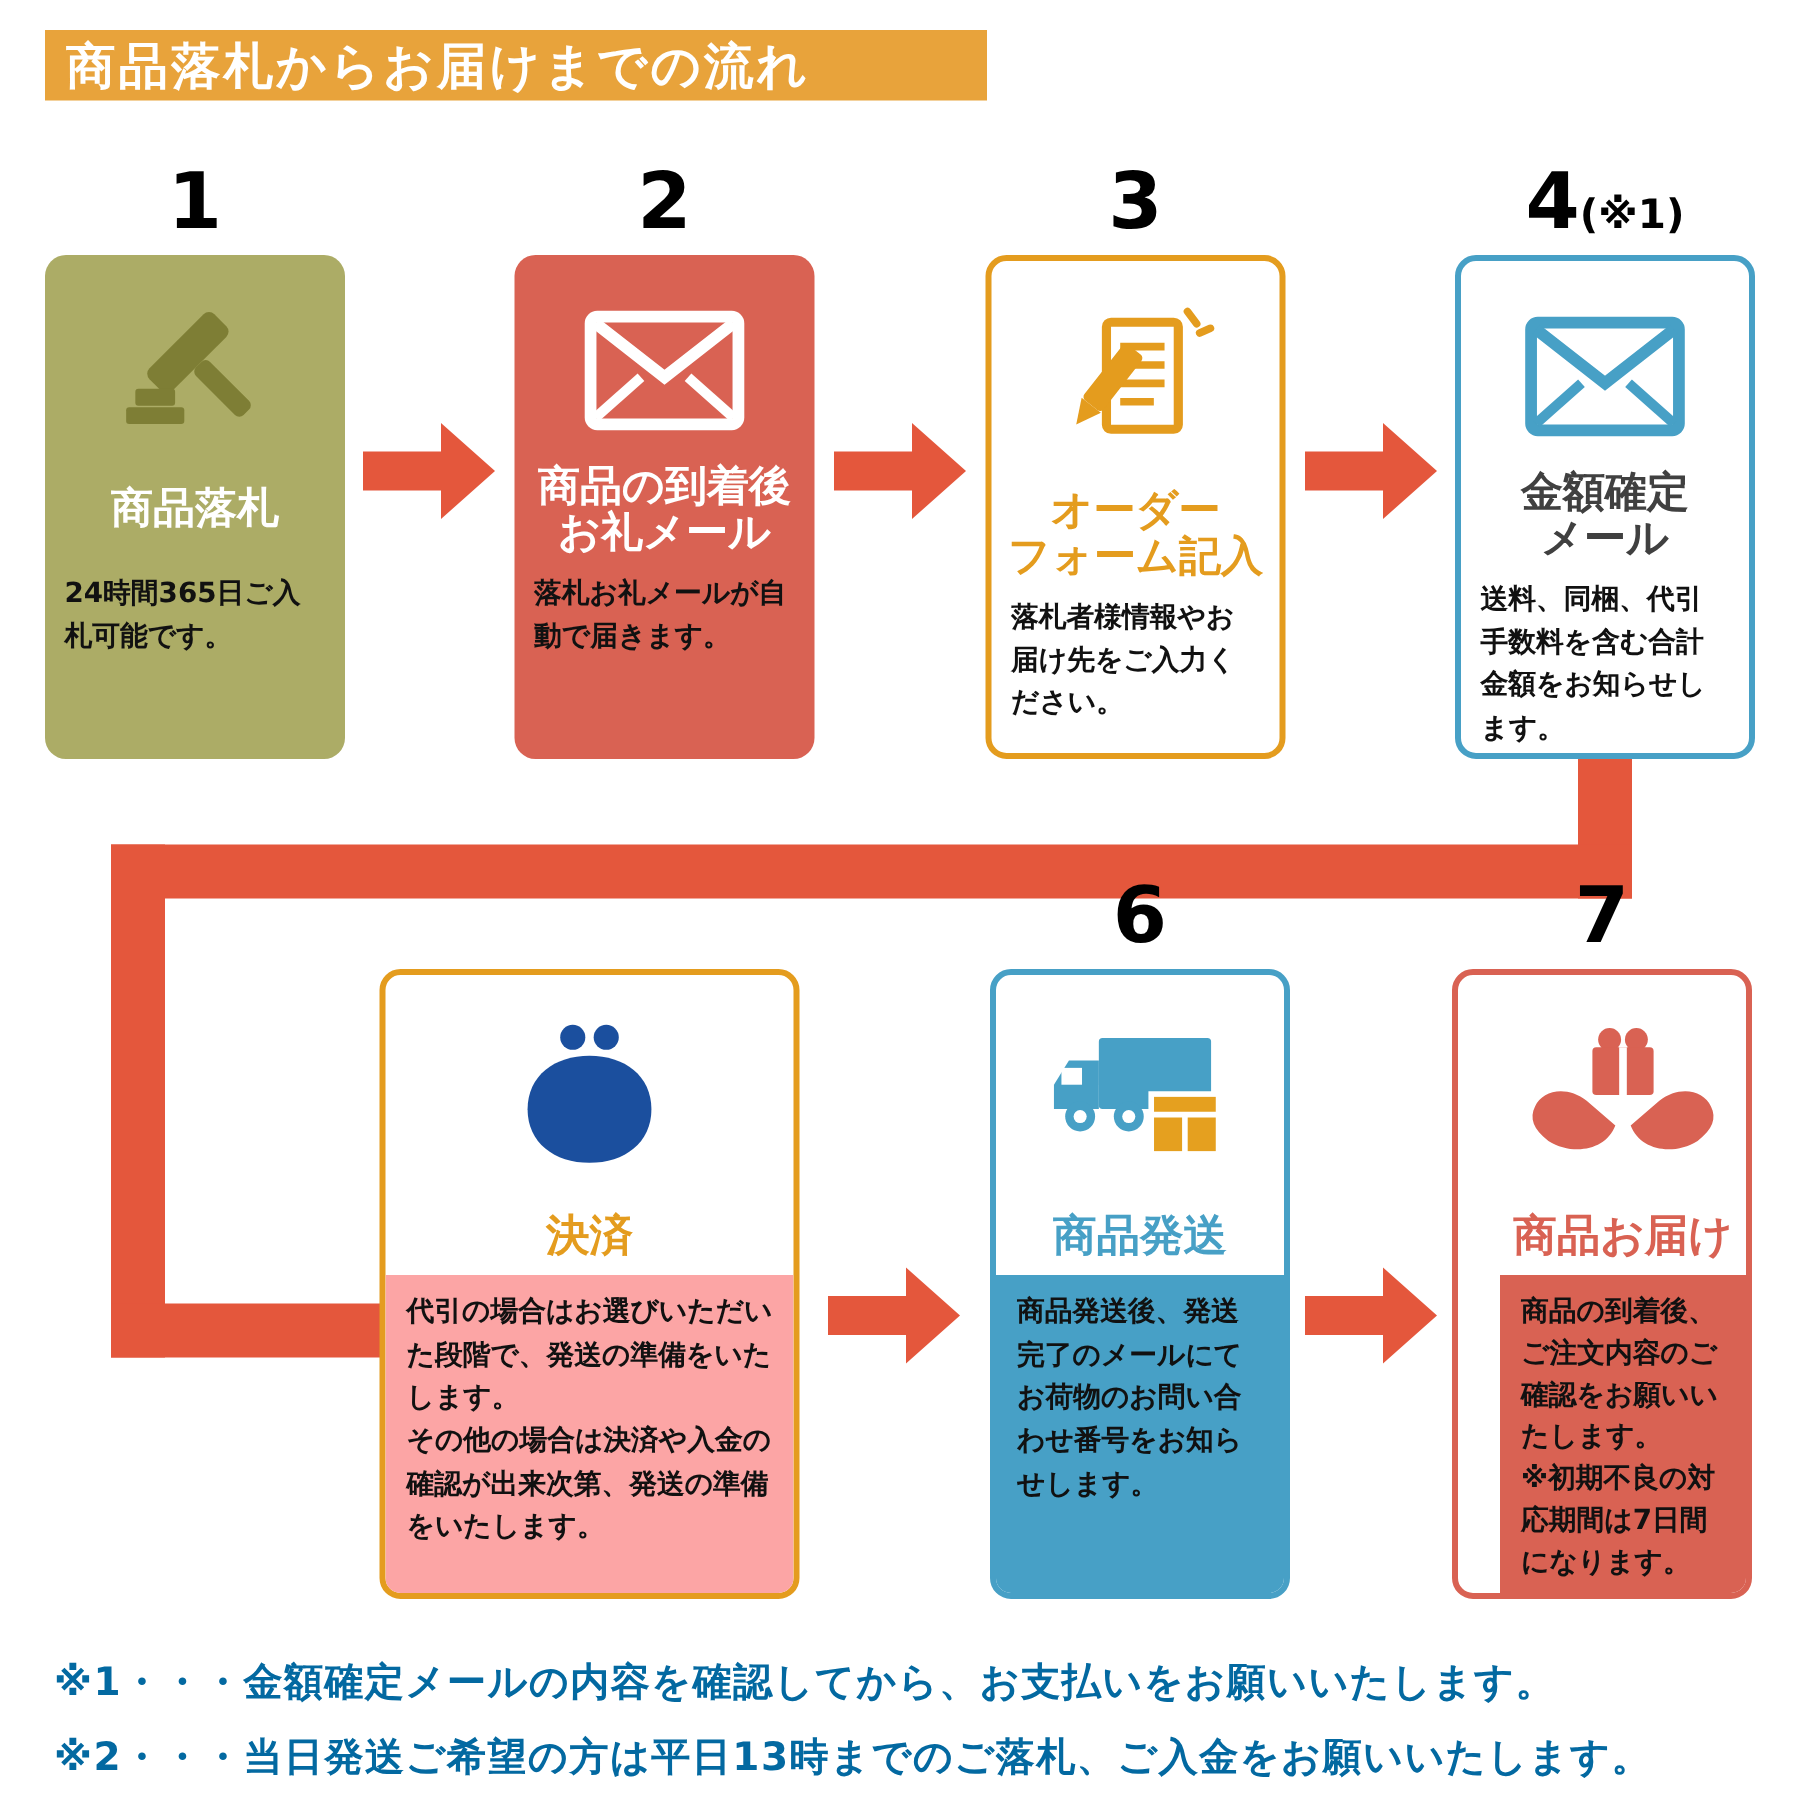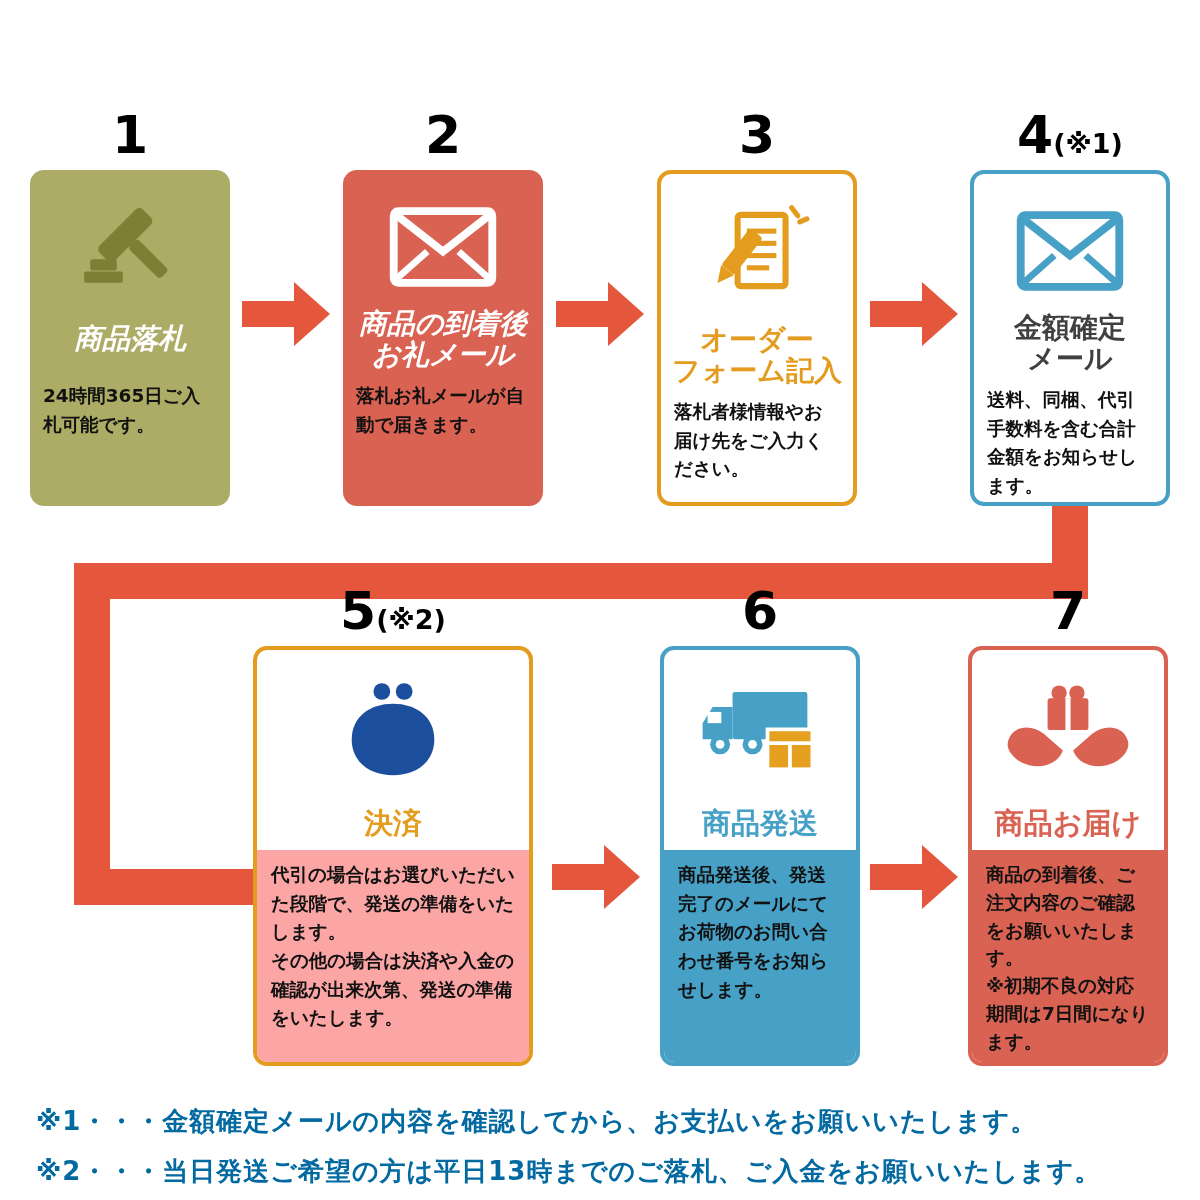--- a/index.html
+++ b/index.html
@@ -36,37 +36,37 @@
   }
   #card1 { left:30px;  background:#ACAC66; }
   #card2 { left:343px; background:#D96253; }
   #card3 { left:657px; background:#fff; border:4px solid #E49C1E; }
   #card4 { left:970px; background:#fff; border:4px solid #47A0C6; }
   .card .icon-area { height:122px; display:flex; align-items:center; justify-content:center; padding-top:16px; }
   .card .title {
     height:62px; display:flex; align-items:center; justify-content:center;
     font-size:28px; line-height:1.12; font-weight:700; text-align:center;
   }
-  #card1 .title, #card2 .title { color:#fff;font-style:italic; }
+  #card1 .title, #card2 .title { color:#fff; }
   #card3 .title { color:#E49C1E;margin-top:12px; }
   #card4 .title { color:#404040; }
   .card .body {
     margin-top:12px; padding:0 13px; font-size:18.5px; line-height:1.55;
     font-weight:700; color:#111; text-align:left;
   }
 
   
   .card2 {
     position:absolute; top:646px; height:420px; background:#fff;
     border-radius:14px; box-sizing:border-box; overflow:hidden;
     display:flex; flex-direction:column;
   }
   #card5 { left:253px; width:280px; border:4px solid #E49C1E; }
   #card6 { left:660px; width:200px; border:4px solid #47A0C6; }
-  #card7 { left:968px; width:200px; border:4px solid #D96253; }
+  #card7 { left:968px; width:200px; border:4px solid #D96253;padding-left:28px; }
   .card2 .icon-area { height:136px; flex:none; display:flex; align-items:center; justify-content:center; padding-top:12px; }
   .card2 .title {
     height:52px; flex:none; display:flex; align-items:center; justify-content:center;
     font-size:29px; font-weight:700;
   }
   #card5 .title { color:#E49C1E; }
   #card6 .title { color:#47A0C6; }
   #card7 .title { color:#D96253; }
   .card2 .body { flex:1; padding:11px 14px; font-weight:700; color:#111; font-size:18.5px; line-height:1.55; }
   #card5 .body { background:#fca5a5; }
@@ -95,20 +95,23 @@
   
   .note { position:absolute; left:36px; font-size:26px; font-weight:700; color:#0369a1; letter-spacing:1px; }
   #note1 { top:1104px; }
   #note2 { top:1154px; }
 </style>
 </head>
 <body>
 
 <div class="stage">
 
+  <div class="banner">
+    <span>商品落札からお届けまでの流れ</span>
+  </div>
 
   <div class="seg" id="seg-a"></div>
   <div class="seg" id="seg-b"></div>
   <div class="seg" id="seg-c"></div>
   <div class="seg" id="seg-d"></div>
 
   <div class="num" id="num1"><span class="num-big">1</span><span class="num-note"></span></div>
   <div class="num" id="num2"><span class="num-big">2</span><span class="num-note"></span></div>
   <div class="num" id="num3"><span class="num-big">3</span><span class="num-note"></span></div>
   <div class="num" id="num4"><span class="num-big">4</span><span class="num-note">(※1)</span></div>
@@ -189,21 +192,20 @@
     </div>
   <div class="arrow" id="arr2">
       <div class="shaft"></div>
       <div class="head"></div>
     </div>
   <div class="arrow" id="arr3">
       <div class="shaft"></div>
       <div class="head"></div>
     </div>
 
-  <div class="num" id="num5"><span class="num-big">5</span><span class="num-note">(※2)</span></div>
   <div class="num" id="num6"><span class="num-big">6</span><span class="num-note"></span></div>
   <div class="num" id="num7"><span class="num-big">7</span><span class="num-note"></span></div>
 
   <div class="card2" id="card5">
     <div class="icon-area">
       <svg width="112" height="106" viewBox="0 0 100 95">
         <g fill="#1B4F9E">
           <circle cx="40" cy="13" r="7.5"></circle>
           <circle cx="60" cy="13" r="7.5"></circle>
           <path d="M50,24 C29,24 13,36 13,56 C13,76 29,88 50,88 C71,88 87,76 87,56 C87,36 71,24 50,24 Z"></path>

